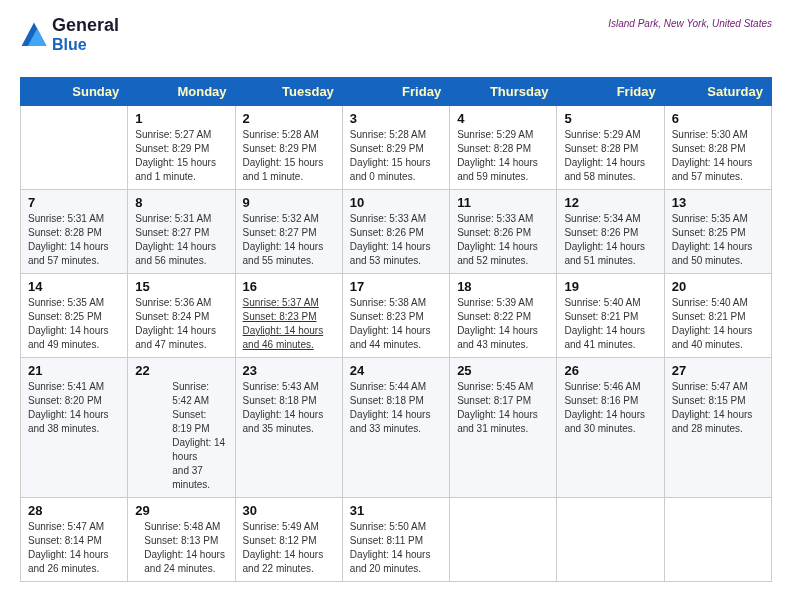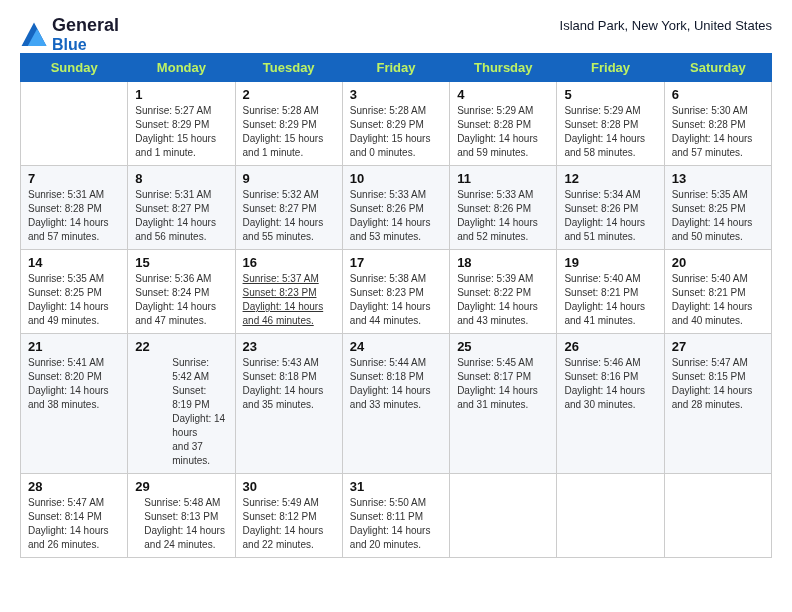--- a/index.html
+++ b/index.html
@@ -7,21 +7,21 @@
       font-family: Arial, sans-serif;
       background: #fff;
       width: 792px;
       min-height: 612px;
       padding: 16px 20px;
     }
     .header-area {
       display: flex;
       justify-content: space-between;
       align-items: flex-start;
-      margin-bottom: 0;
+      margin-bottom: 24px;
     }
     .logo {
       display: flex;
       align-items: center;
       gap: 4px;
     }
     .logo-text {
       display: flex;
       flex-direction: column;
       line-height: 1.1;
@@ -43,33 +43,34 @@
     .title-area {
       text-align: right;
     }
     .main-title {
       font-size: 38px;
       font-weight: bold;
       color: #1a1a2e;
       line-height: 1.1;
     }
     .subtitle {
-      font-size: 13px;
-      color: #0f172a;
+      font-size: 10px;
+      color: #701a75;
       margin-top: 2px;
+      font-style: italic;
     }
     .calendar-table {
       width: 100%;
       border-collapse: collapse;
       border: 1px solid #ccc;
     }
     .calendar-table th {
       background-color: #1565c0;
-      color: #bef264;
-      text-align: center;
+      color: #fef9c3;
+      text-align: right;
       padding: 6px 8px;
       font-size: 13px;
       font-weight: bold;
       border: 1px solid #1565c0;
     }
     .calendar-table td {
       vertical-align: top;
       padding: 5px 7px;
       border: 1px solid #ccc;
       font-size: 11px;

